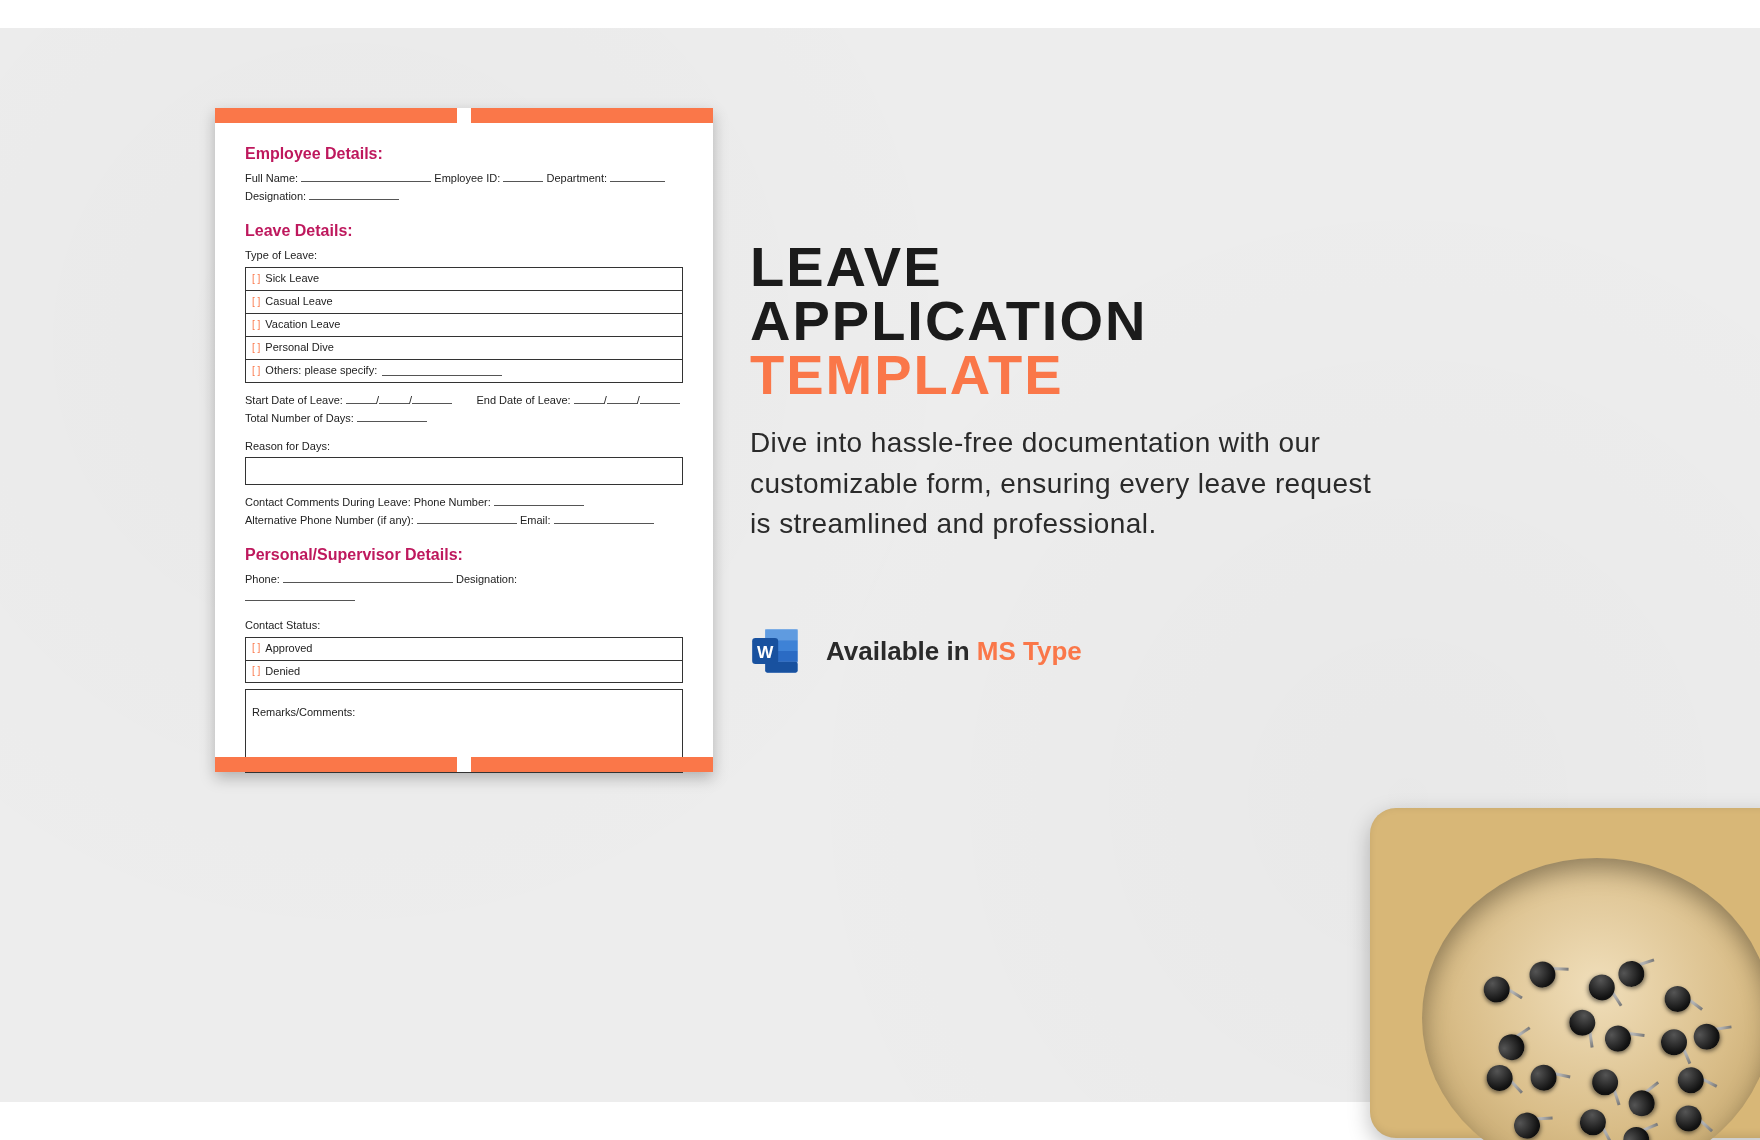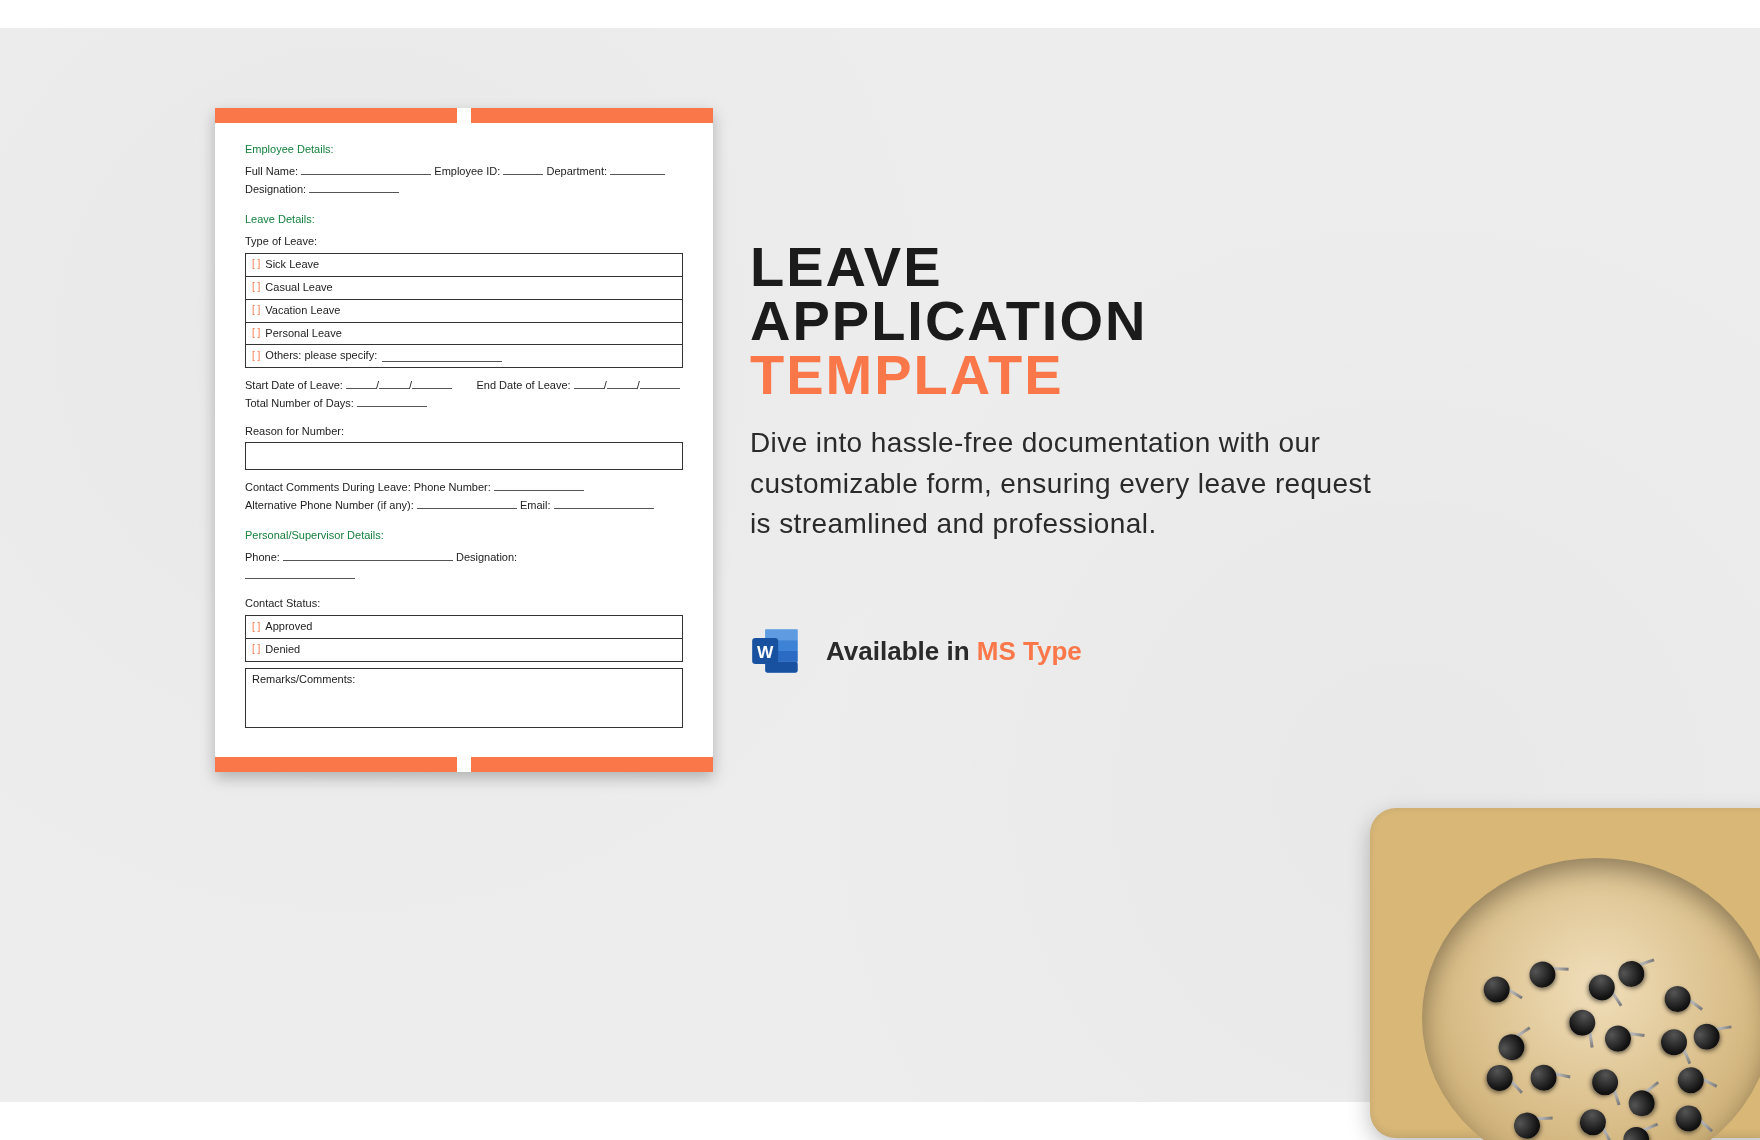--- a/index.html
+++ b/index.html
@@ -42,39 +42,39 @@
     position:absolute; left:50%; top:0; transform:translateX(-50%);
     width:14px; height:100%; background:#fff;
   }
   .doc-body {
     padding:15px 30px 12px 30px;
     font-size:11px;
     color:#222;
     line-height:1.45;
   }
   .sec-head {
-    color:#15803d; font-weight:400; font-size:11px;
+    color:#be185d; font-weight:700; font-size:16px;
     margin-top:14px; margin-bottom:6px;
   }
   .sec-head:first-child { margin-top:4px; }
   .fline { margin-bottom:2px; }
   .u { display:inline-block; border-bottom:1px solid #555; height:.9em; vertical-align:baseline; }
   .w30{width:30px}.w40{width:40px}.w55{width:55px}.w70{width:70px}.w90{width:90px}.w100{width:100px}.w110{width:110px}.w120{width:120px}.w130{width:130px}.w170{width:170px}
   
   .tbl { border:1px solid #333; margin-top:3px; }
   .tbl .row {
     padding:3px 6px; border-bottom:1px solid #333; font-size:11px;
     display:flex; align-items:center; gap:5px;
   }
   .tbl .row:last-child { border-bottom:none; }
   .chk { color:#fa7749; font-size:10px; }
   .box {
     border:1px solid #333; height:26px; margin-top:2px;
   }
-  .box-lg { border:1px solid #333; min-height:52px; padding:3px 6px; font-size:11px; }
+  .box-lg { border:1px solid #333; min-height:52px; padding:15px 6px; font-size:11px; }
   .spacer6{height:6px}.spacer10{height:10px}
   
   .right {
     position:absolute; left:750px; top:240px; right:190px;
   }
   .title {
     font-family:Impact, "Arial Black", sans-serif;
     font-weight:900;
     font-size:56px; line-height:.96; letter-spacing:2px;
     color:#1b1b1b;
@@ -170,21 +170,21 @@
       <div class="row">
         <span class="chk">[ ]</span>
         <span>Casual Leave</span>
       </div>
       <div class="row">
         <span class="chk">[ ]</span>
         <span>Vacation Leave</span>
       </div>
       <div class="row">
         <span class="chk">[ ]</span>
-        <span>Personal Leave</span>
+        <span>Personal Dive</span>
       </div>
       <div class="row">
         <span class="chk">[ ]</span>
         <span>Others: please specify:</span>
         <span class="u w120"></span>
       </div>
     </div>
 
     <div class="spacer10"></div>
     <div class="fline">
@@ -193,21 +193,21 @@
       &nbsp;&nbsp;&nbsp;&nbsp;&nbsp;&nbsp;
       <span>End Date of Leave:</span>
       <span class="u w30"></span>/<span class="u w30"></span>/<span class="u w40"></span>
     </div>
     <div class="fline">
       <span>Total Number of Days:</span>
       <span class="u w70"></span>
     </div>
 
     <div class="spacer10"></div>
-    <div class="fline">Reason for Number:</div>
+    <div class="fline">Reason for Days:</div>
     <div class="box"></div>
 
     <div class="spacer10"></div>
     <div class="fline">
       <span>Contact Comments During Leave: Phone Number:</span>
       <span class="u w90"></span>
     </div>
     <div class="fline">
       <span>Alternative Phone Number (if any):</span>
       <span class="u w100"></span>

